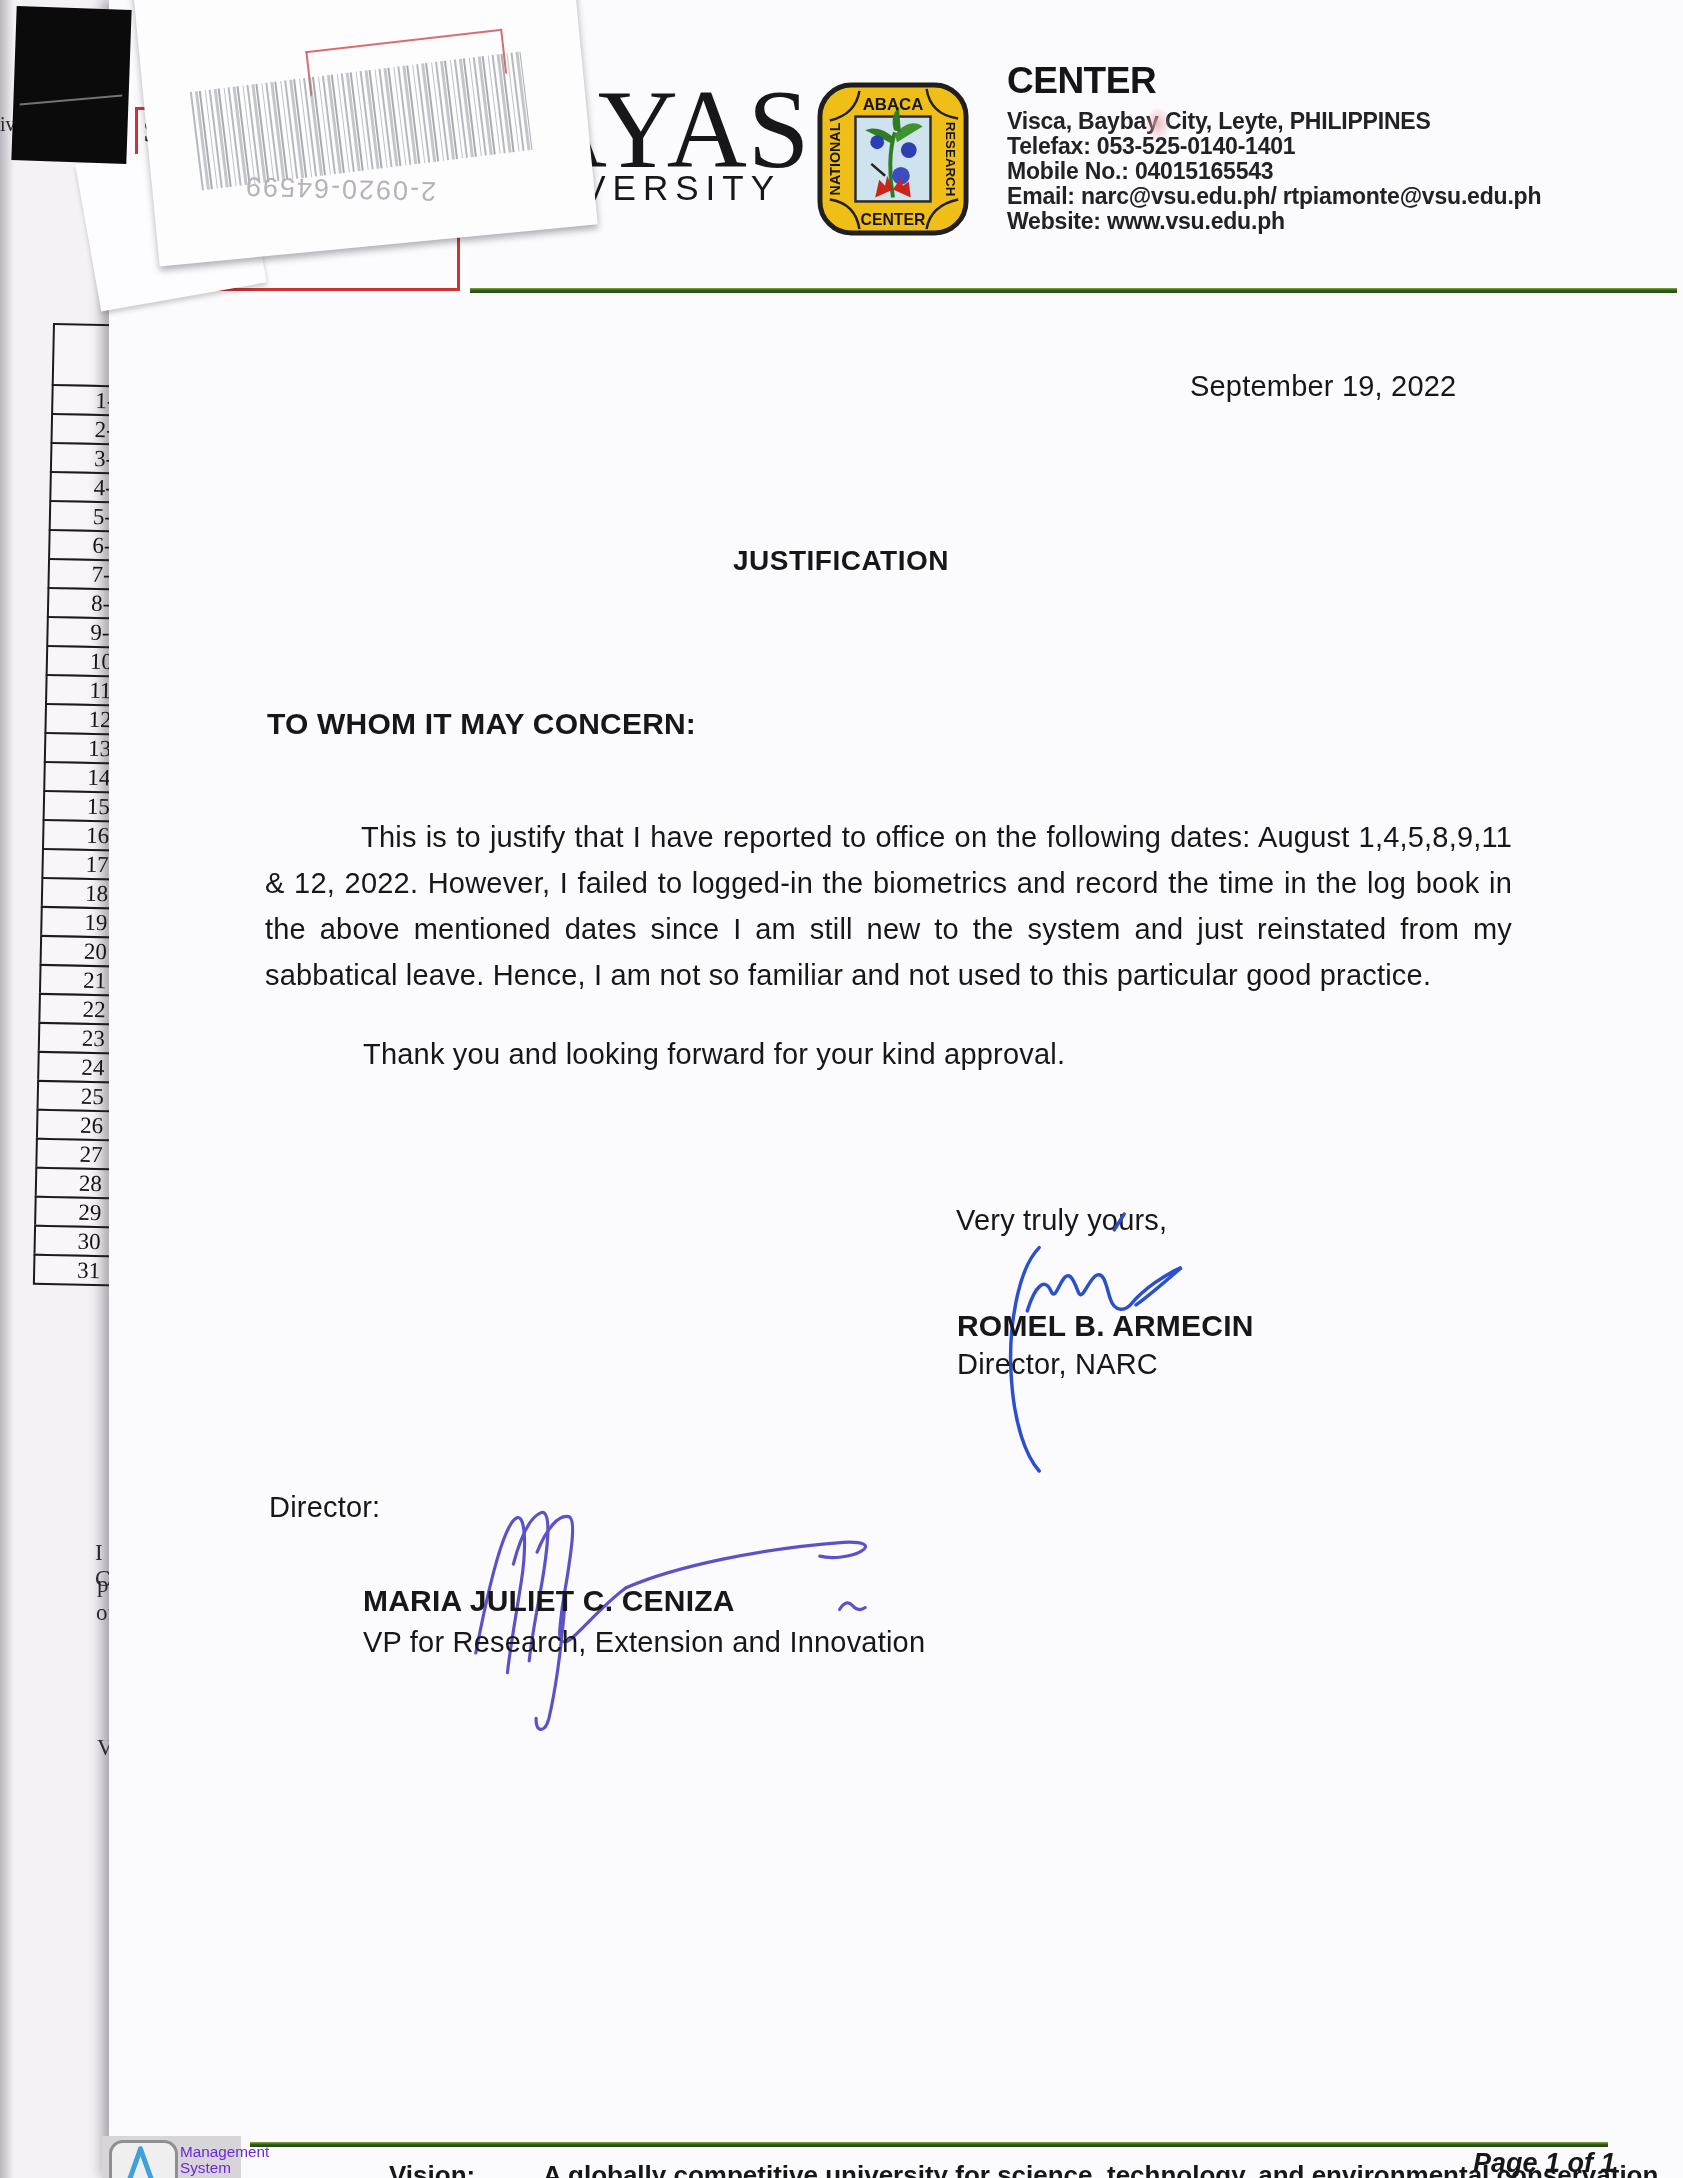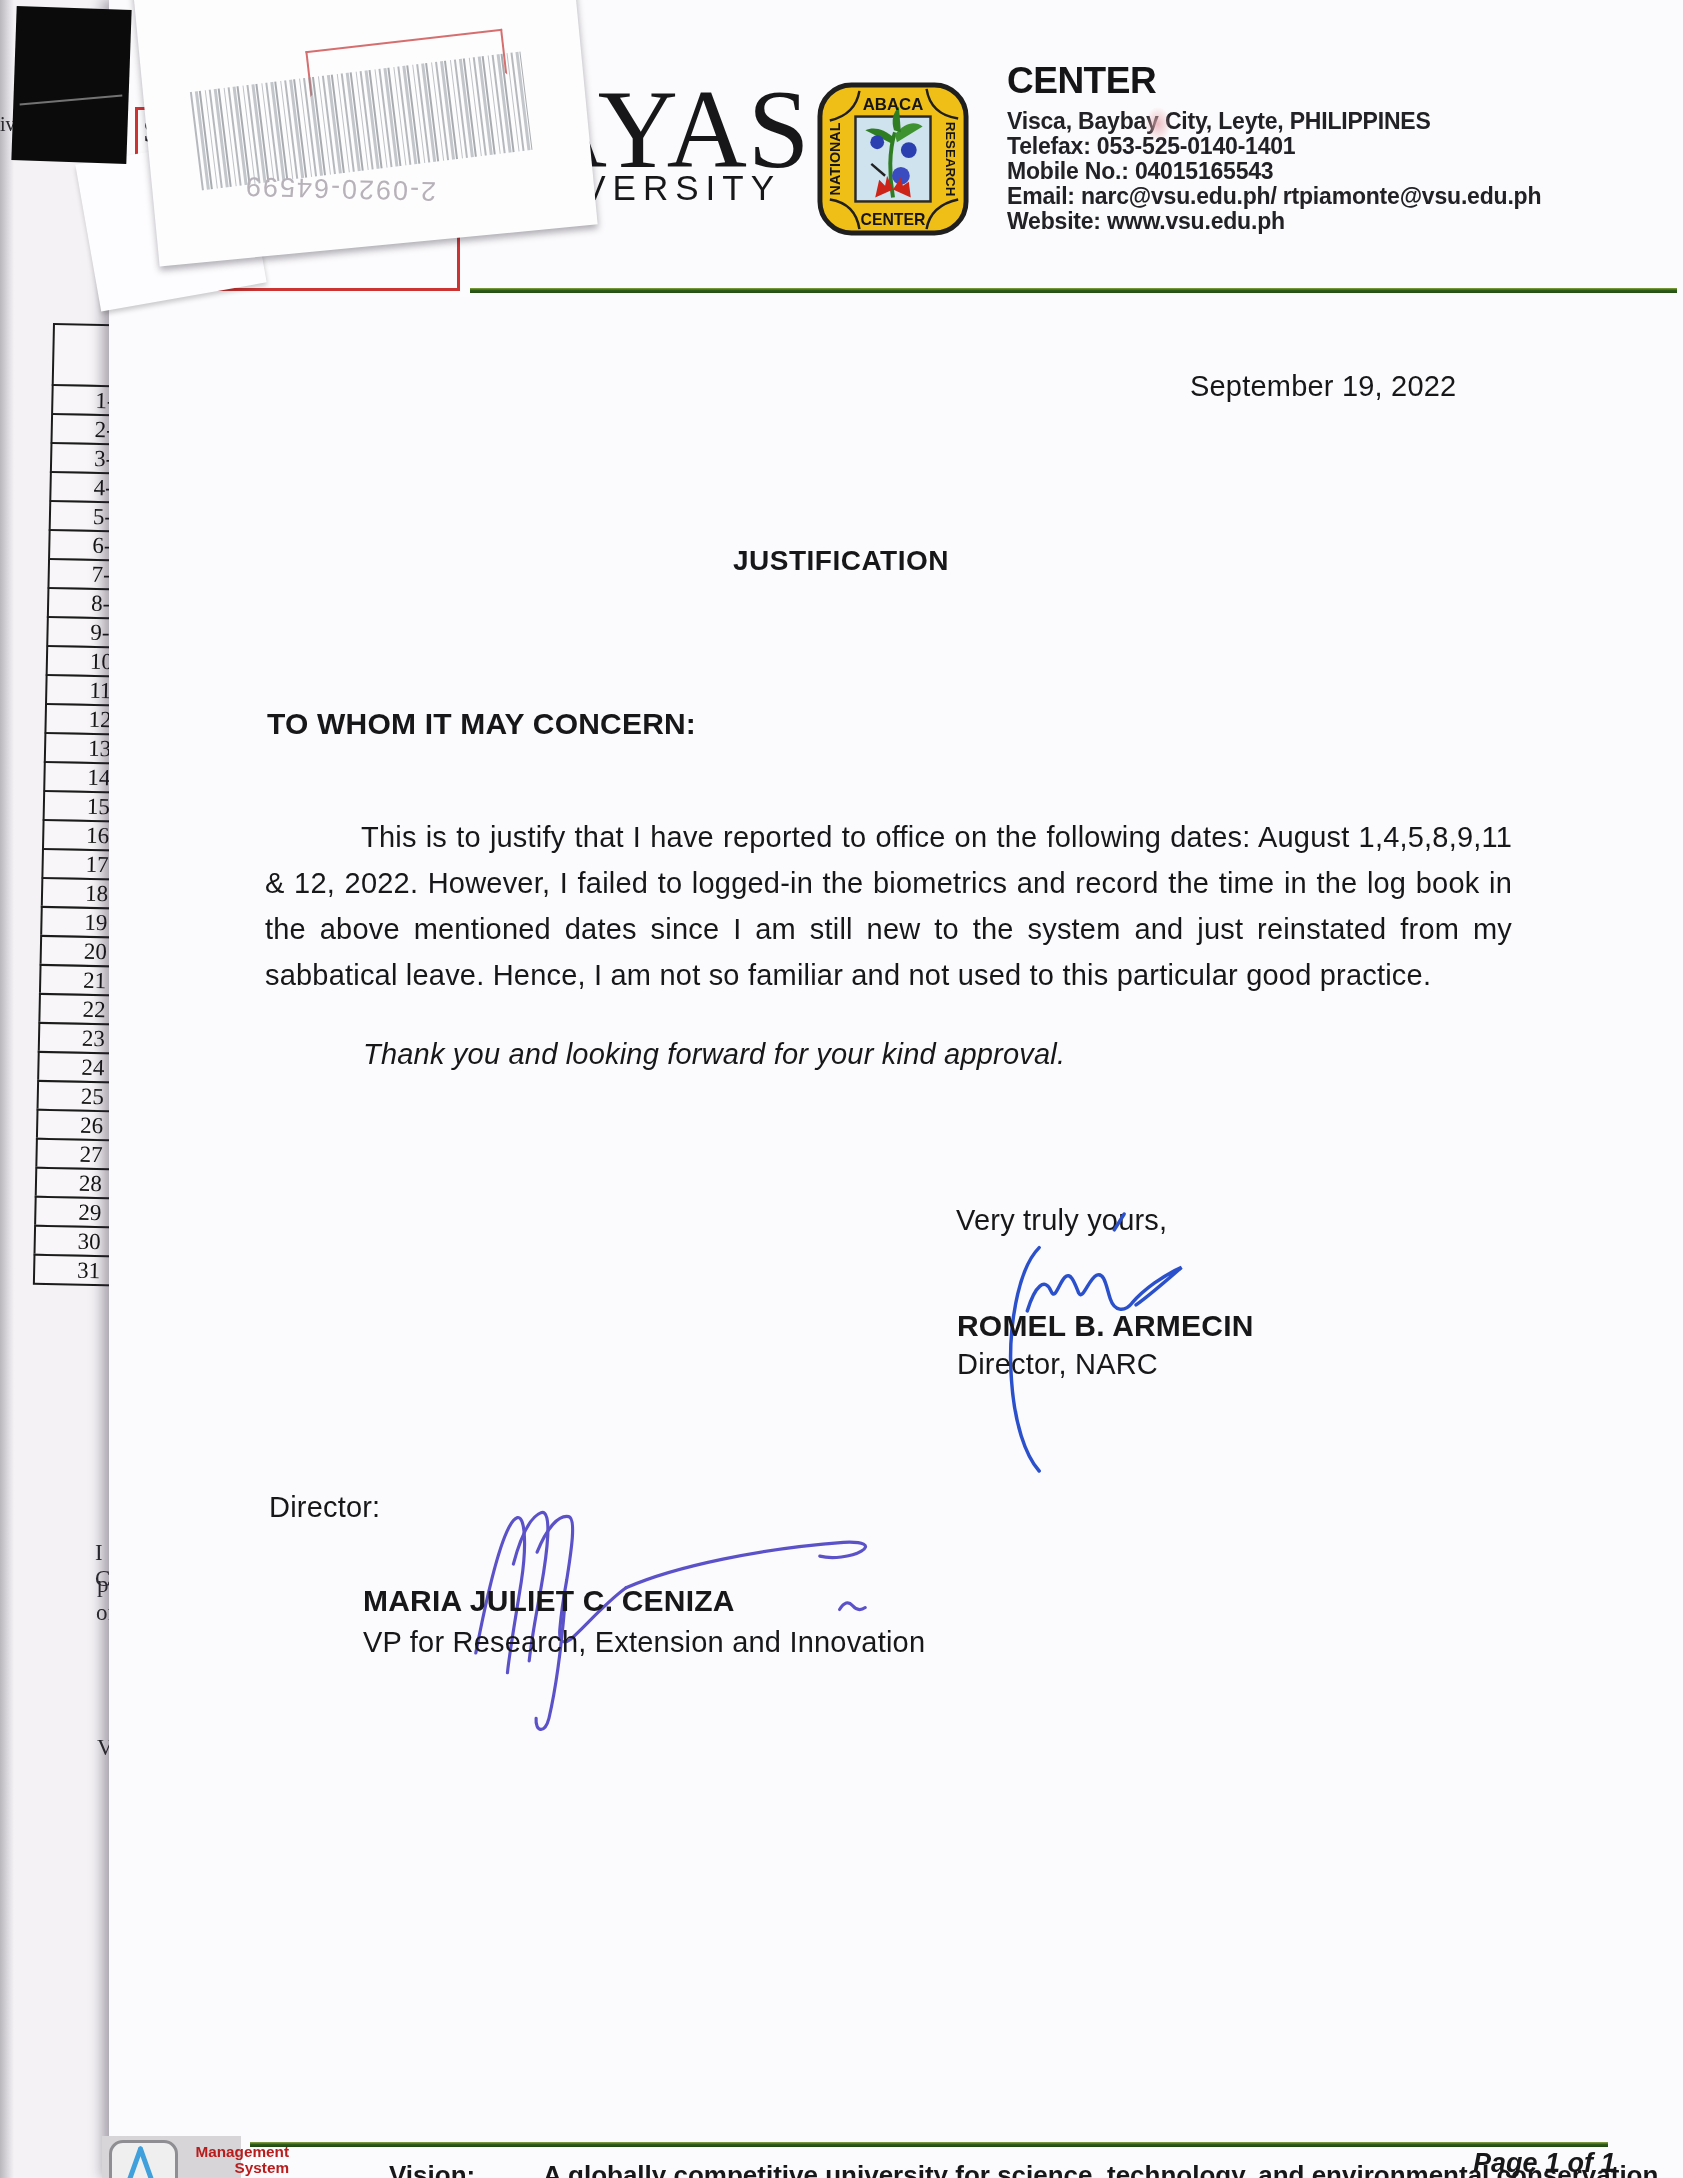--- a/index.html
+++ b/index.html
@@ -37,21 +37,21 @@
 
   
   .letter{font-size:29px;color:#141417;letter-spacing:0.2px;}
   #body-par{left:156px;top:814px;width:1247px;line-height:46px;text-indent:96px;text-align:justify;}
 
   
   #footer-line{left:141px;top:2142px;width:1358px;height:5px;
      background:linear-gradient(180deg,#8aa445,#2e5d1b 50%,#1e450f);}
   #ms-patch{left:-7px;top:2136px;width:139px;height:42px;background:#d7d5d7;}
   #ms-badge{left:0;top:2140px;width:63px;height:59px;border:3px solid #8f8f93;border-radius:14px;background:#efefef;}
-  #ms-text{left:71px;top:2144px;font-size:15.3px;line-height:16.3px;color:#b91c1c;font-weight:bold;width:109px;text-align:right;}
+  #ms-text{left:71px;top:2144px;font-size:15.3px;line-height:16.3px;color:#6d28d9;font-weight:normal;width:109px;}
   .vision{top:2160px;font-size:26px;color:#131316;}
   #page-num{left:1364px;top:2148px;font-size:27px;font-style:italic;font-weight:bold;color:#17171a;}
 
   
   #sc-sticker{left:24px;top:103px;width:337px;height:194px;background:#fcfbfd;z-index:20;}
   #sc-sticker .redbox{position:absolute;left:2px;top:4px;right:10px;bottom:6px;border:3px solid #cc3434;}
   #sc-sticker .sc{position:absolute;left:10px;top:10px;font-family:"Liberation Serif",serif;
       font-size:33px;color:#1d1d20;}
   #sc-sticker .mini-code{position:absolute;left:20px;top:65px;width:27px;height:85px;background:
       repeating-linear-gradient(90deg,#121214 0 5px,#e8e8e8 5px 7px,#121214 7px 12px);}
@@ -164,21 +164,21 @@
       <div class="org-detail">Email: narc@vsu.edu.ph/ rtpiamonte@vsu.edu.ph</div>
       <div class="org-detail">Website: www.vsu.edu.ph</div>
     </div>
     <div class="abs" id="green-rule"></div>
     <div class="abs" id="pink-smudge"></div>
 
     <div class="t letter" style="left:1081px;top:370px;">September 19, 2022</div>
     <div class="t letter" style="left:624px;top:545px;font-weight:bold;font-size:28px;letter-spacing:0.5px;">JUSTIFICATION</div>
     <div class="t letter" style="left:158px;top:707px;font-weight:bold;font-size:30px;">TO WHOM IT MAY CONCERN:</div>
     <p class="t letter" id="body-par" style="margin:0;">This is to justify that I have reported to office on the following dates: August 1,4,5,8,9,11 &amp; 12, 2022. However, I failed to logged-in the biometrics and record the time in the log book in the above mentioned dates since I am still new to the system and just reinstated from my sabbatical leave. Hence, I am not so familiar and not used to this particular good practice.</p>
-    <div class="t letter" style="left:254px;top:1038px;font-style:italic;">Thank you and looking forward for your kind approval.</div>
+    <div class="t letter" style="left:254px;top:1038px;">Thank you and looking forward for your kind approval.</div>
 
     <div class="t letter" style="left:847px;top:1204px;">Very truly yours,</div>
 
     <svg class="abs" style="left:859px;top:1200px;" width="257" height="287" viewBox="0 0 260 290">
       <g fill="none" stroke="#2b50cc" stroke-width="3.5" stroke-linecap="round">
         <path d="M 148 30 l 10 -16"></path>
         <path d="M 72 48 C 50 70 40 132 44 182 C 47 226 58 258 72 274"></path>
         <path d="M 60 112 C 68 86 78 78 84 92 C 88 102 92 84 98 78 C 104 72 108 84 112 94 C 116 102 122 80 130 76 C 138 72 140 88 144 100 C 148 112 158 114 166 104 C 178 90 198 76 216 68 C 200 82 184 96 170 106"></path>
       </g>
     </svg>

